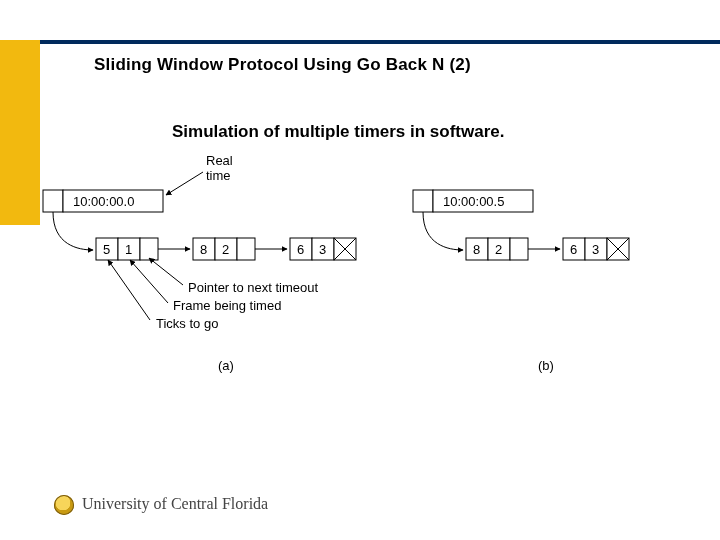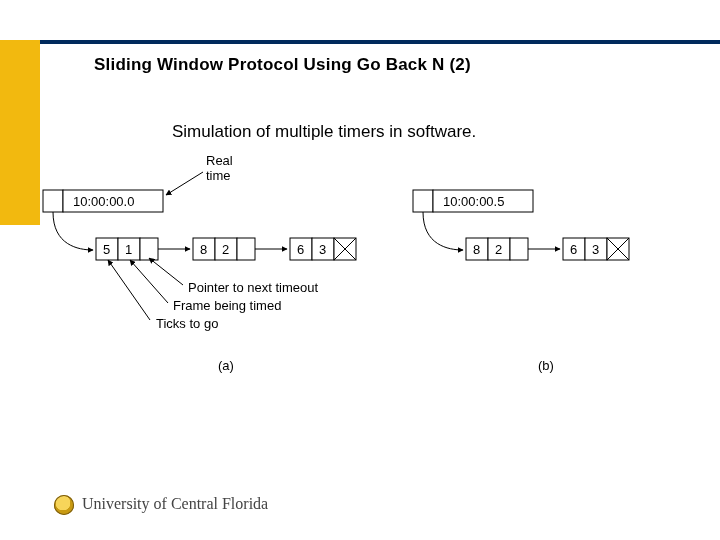--- a/index.html
+++ b/index.html
@@ -36,21 +36,21 @@
     font-weight: 900;
     font-size: 17px;
     color: #000;
     letter-spacing: 0.2px;
     margin-left: 16px;
   }
   .subtitle {
     position: absolute;
     top: 122px;
     left: 172px;
-    font-weight: 400;
+    font-weight: 700;
     font-size: 17px;
     color: #000;
   }
   .diagram {
     position: absolute;
     top: 150px;
     left: 38px;
     width: 660px;
     height: 250px;
   }

